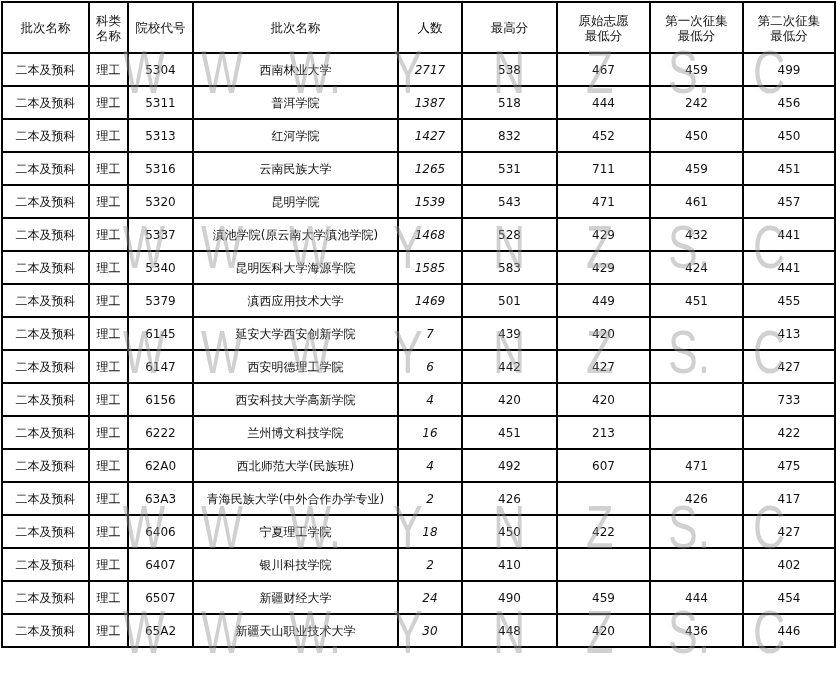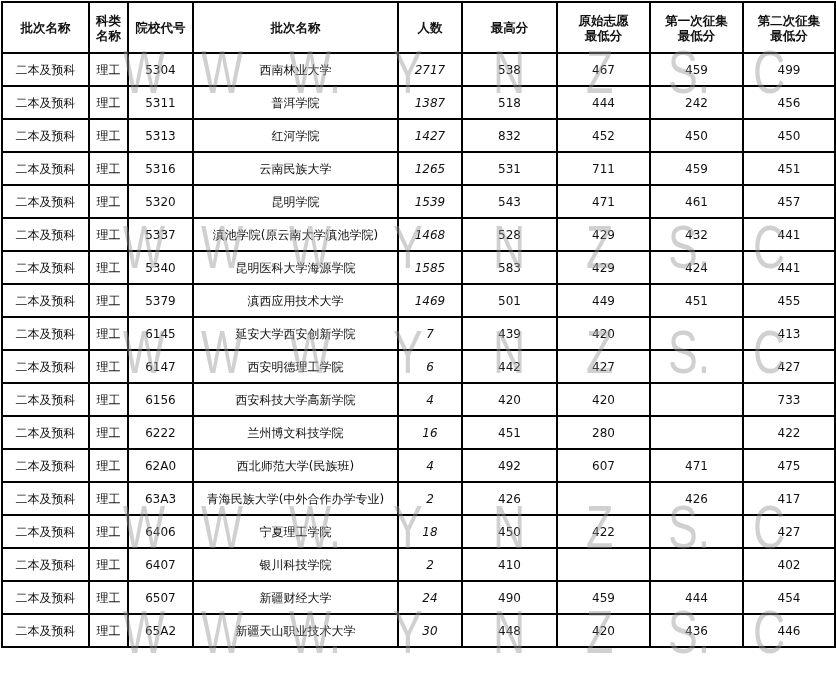--- a/index.html
+++ b/index.html
@@ -3,21 +3,21 @@
   <meta charset="utf-8">
   <style>
     html, body { margin:0; padding:0; background:#ffffff; }
     body { width:836px; height:685px; overflow:hidden; position:relative;
            font-family: "DejaVu Sans", "Liberation Sans", sans-serif; color:#111; }
     table.score-table { position:absolute; left:1px; top:1px; border-collapse:collapse; table-layout:fixed; }
     table.score-table th, table.score-table td {
       border:2px solid #000; padding:0; font-size:12px; line-height:14px;
       text-align:center; vertical-align:middle; overflow:hidden; white-space:nowrap;
     }
-    table.score-table th { height:49px; font-weight:bold; font-size:12.5px; }
+    table.score-table th { height:49px; font-weight:normal; font-size:12.5px; }
     table.score-table td { height:31px; }
     td.name-cell { text-align:left; padding-left:2px; }
     td.count-cell { text-align:left; padding-left:17px;font-style:italic; }
     th .two-line { display:block; line-height:15px; }
     .watermark { position:absolute; left:0; top:0; width:836px; height:685px; pointer-events:none; }
     .wm-row { position:absolute; left:0; width:836px; height:60px; }
     .wm-char { position:absolute; top:0; font-family:"Liberation Sans", sans-serif; font-size:62px;
                color:rgba(150,150,150,0.45); transform:scaleX(0.72); transform-origin:left top; line-height:60px; }
   </style>
 </head>
@@ -192,21 +192,21 @@
         <td></td>
         <td>733</td>
       </tr>
       <tr>
         <td>二本及预科</td>
         <td>理工</td>
         <td>6222</td>
         <td class="name-cell">兰州博文科技学院</td>
         <td class="count-cell">16</td>
         <td>451</td>
-        <td>280</td>
+        <td>213</td>
         <td></td>
         <td>422</td>
       </tr>
       <tr>
         <td>二本及预科</td>
         <td>理工</td>
         <td>62A0</td>
         <td class="name-cell">西北师范大学(民族班)</td>
         <td class="count-cell">4</td>
         <td>492</td>

